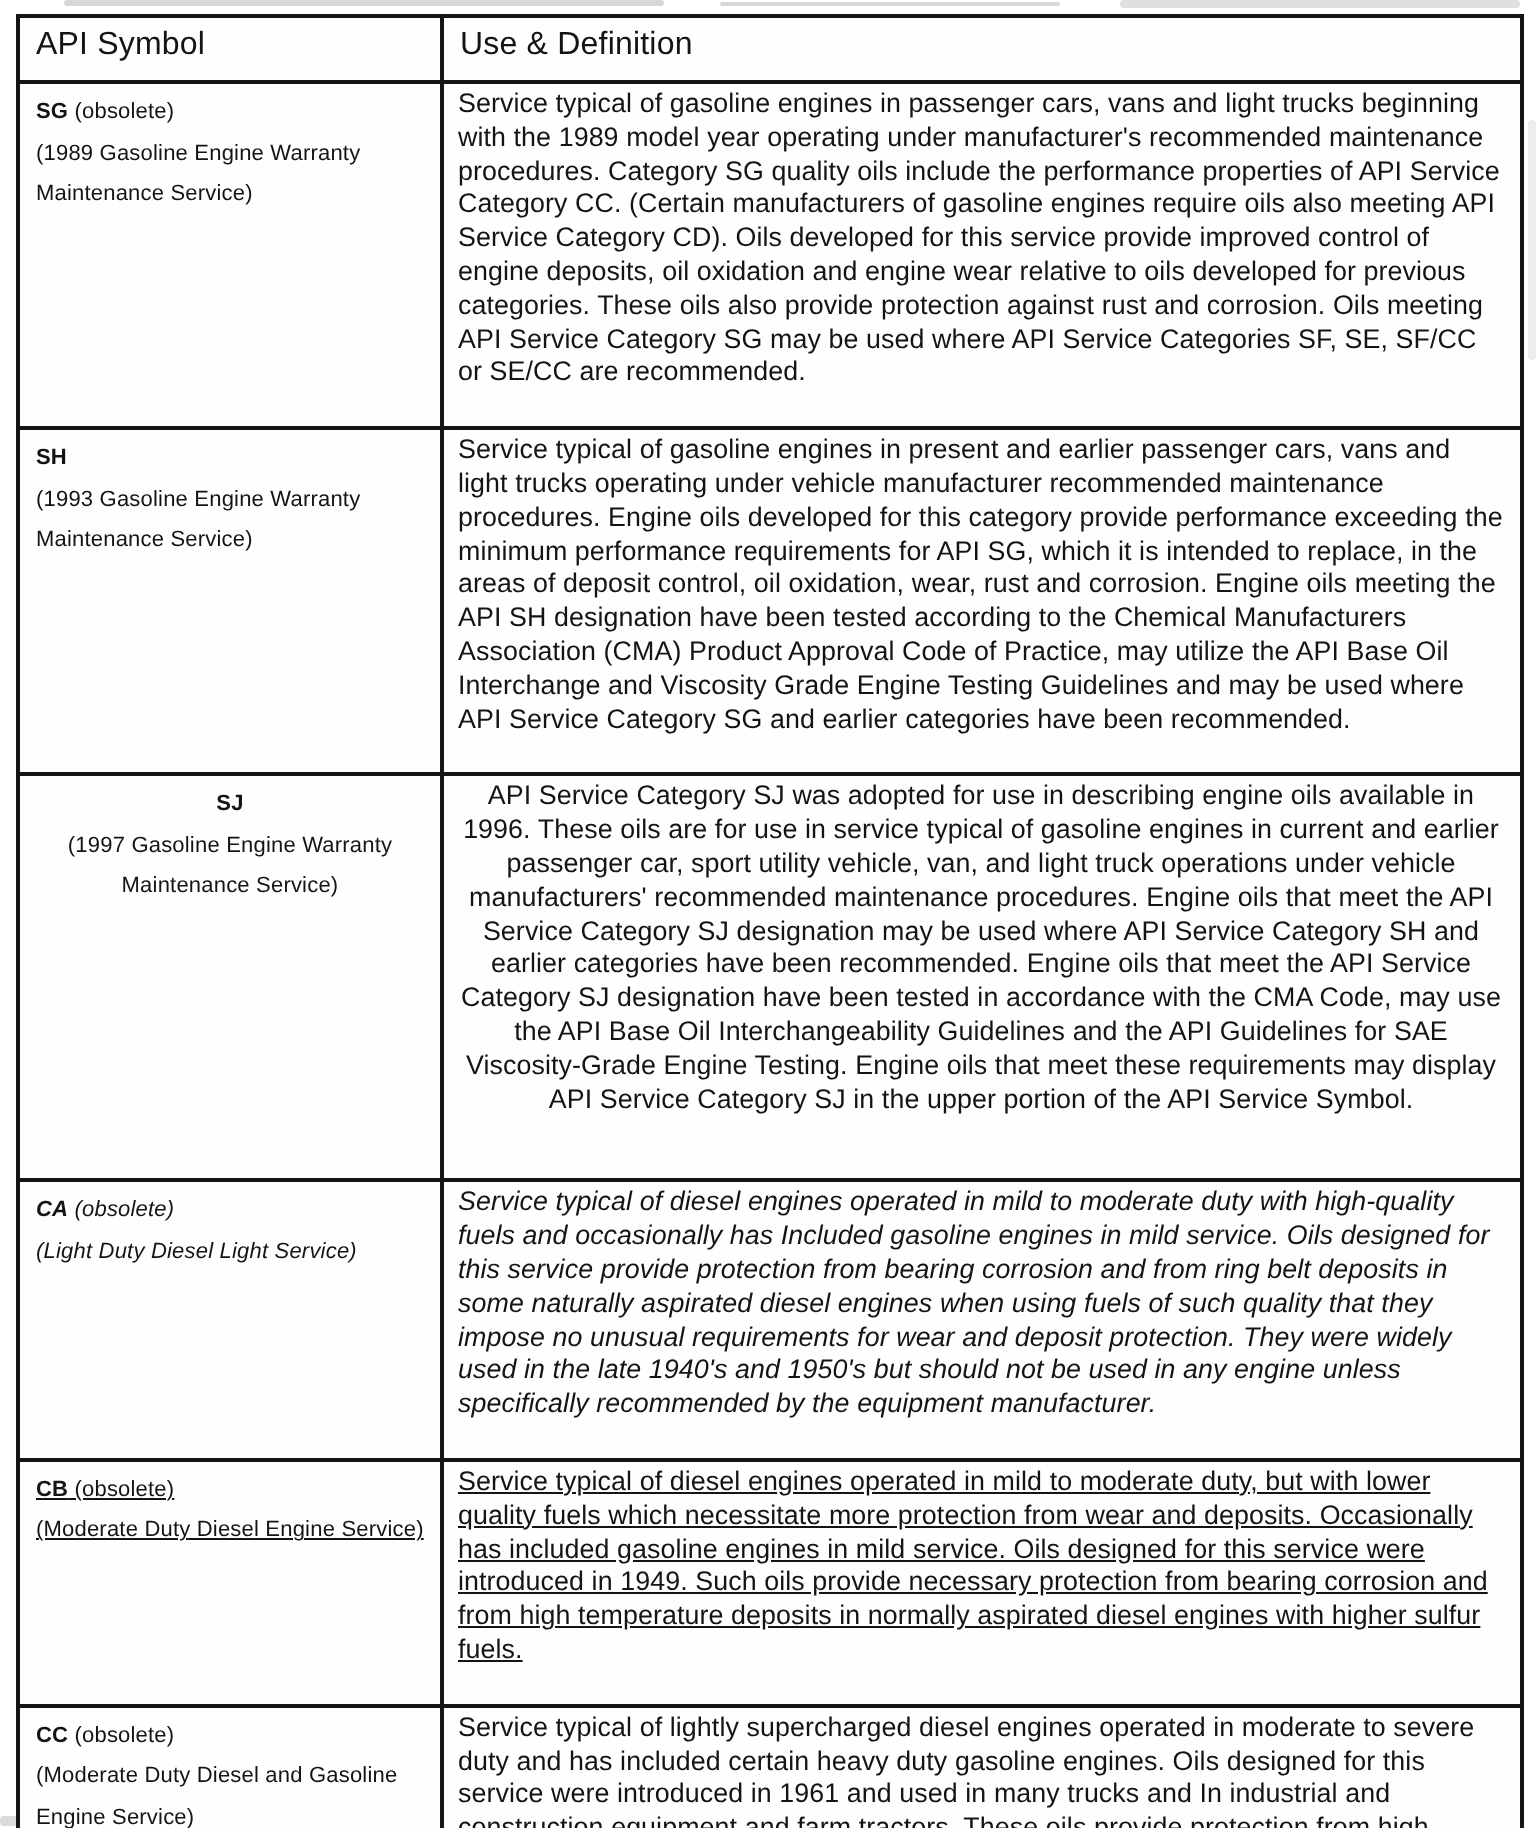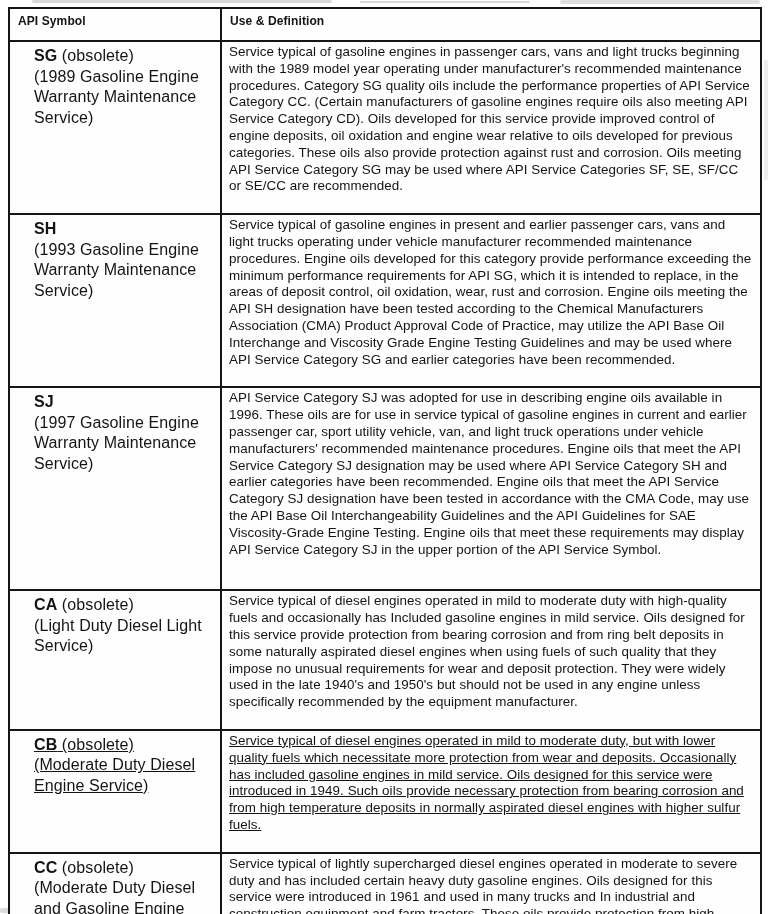--- a/index.html
+++ b/index.html
@@ -28,47 +28,47 @@
   .doc-table td {
     border: 2px solid #151515;
     vertical-align: top;
     overflow: hidden;
   }
   .col-symbol { width: 212px; }
   .col-def    { width: 540px; }
 
   .doc-table th {
     text-align: left;
-    font-size: 12px;
-    font-weight: bold;
+    font-size: 16px;
+    font-weight: normal;
     padding: 5px 6px 4px 8px;
     letter-spacing: 0.1px;
     border-radius: 13px;
   }
   .header-row { height: 33px; }
 
   .sym-cell {
-    padding: 4px 8px 4px 24px;
-    font-size: 16px;
+    padding: 4px 8px 4px 8px;
+    font-size: 11px;
     line-height: 20.5px;
     letter-spacing: 0.1px;
   }
   .sym-code { font-weight: bold; }
 
   .def-cell {
     padding: 2px 8px 18px 7px;
     font-size: 13.4px;
     line-height: 16.8px;
     letter-spacing: 0.05px;
   }
 
   .row-sg { height: 167px; }
   .row-sh { height: 173px; }
-  .row-sj { height: 203px; }
-  .row-ca { height: 119px; }
+  .row-sj { height: 203px; text-align: center; }
+  .row-ca { height: 119px; font-style: italic; }
   .row-cb { height: 105px; text-decoration: underline; }
   .row-cc { height: 97px;  }
 
   
   .artifact {
     position: absolute;
     background: #b8b8b8;
     opacity: 0.55;
     border-radius: 2px;
     pointer-events: none;

